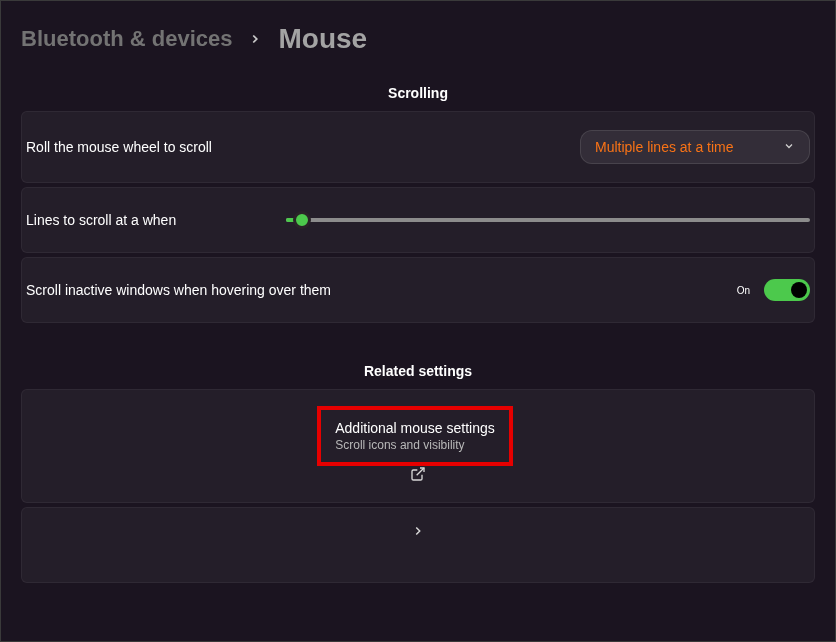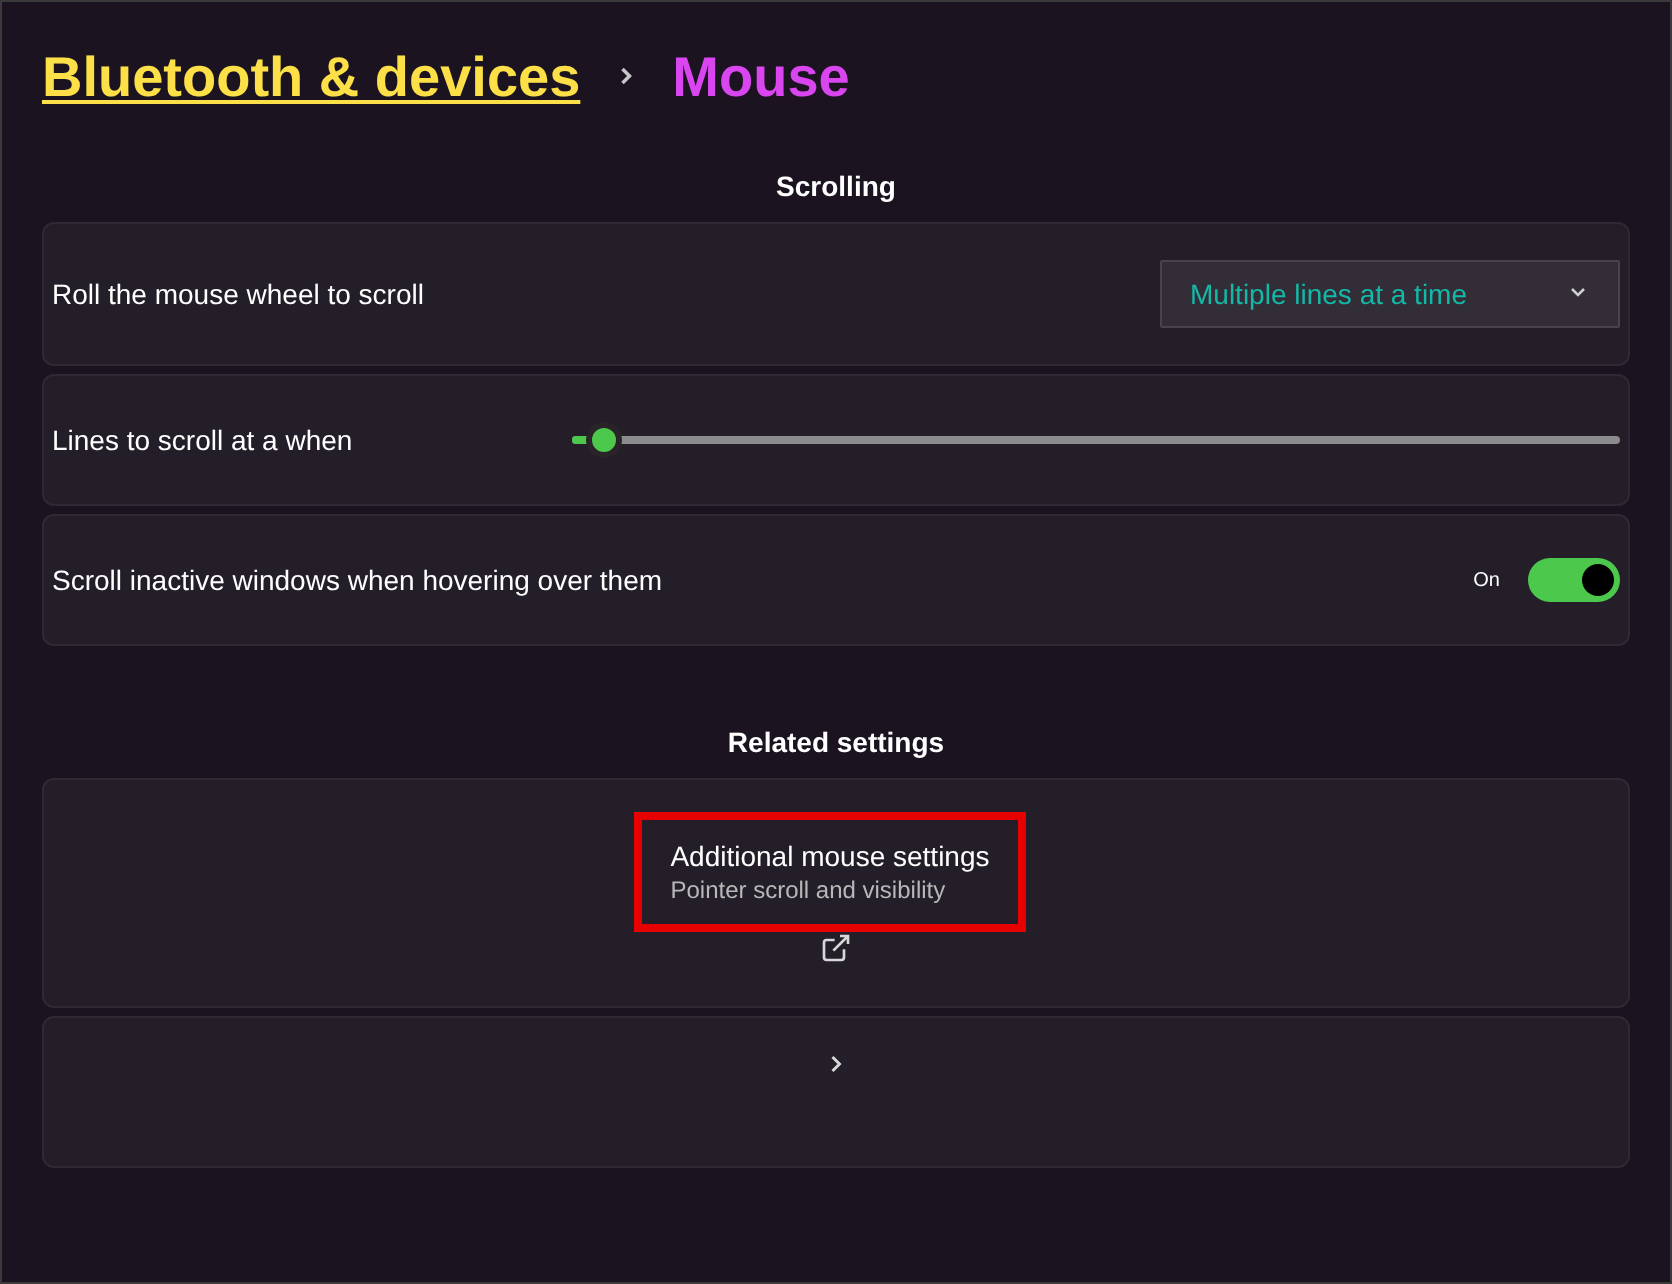--- a/index.html
+++ b/index.html
@@ -13,33 +13,32 @@
     overflow: hidden;
     border: 1px solid #3a3a3a;
   }
   .breadcrumb {
     display: flex;
     align-items: center;
     gap: 16px;
     margin-bottom: 30px;
   }
   .breadcrumb-parent {
-    font-size: 28px;
+    font-size: 22px;
     font-weight: 600;
-    color: #fde047;
-    text-decoration: underline;
+    color: #737373;
   }
   .breadcrumb-sep {
     font-size: 20px;
     color: #c8c8c8;
   }
   .breadcrumb-current {
     font-size: 28px;
     font-weight: 600;
-    color: #d946ef;
+    color: #a3a3a3;
   }
   .section-header {
     font-size: 14px;
     font-weight: 600;
     color: #ffffff;
     margin-bottom: 10px;
     text-align: center;
   }
   .card {
     background: rgba(255,255,255,0.045);
@@ -52,27 +51,27 @@
     justify-content: space-between;
     min-height: 66px;
   }
   .card-label {
     font-size: 14px;
     color: #ffffff;
   }
   .dropdown {
     background: rgba(255,255,255,0.07);
     border: 1px solid rgba(255,255,255,0.1);
-    border-radius: 1px;
+    border-radius: 12px;
     padding: 8px 14px;
     display: flex;
     align-items: center;
     gap: 35px;
     font-size: 14px;
-    color: #14b8a6;
+    color: #f97316;
     min-width: 230px;
     justify-content: space-between;
   }
   .chevron-down { color: #d0d0d0; }
 
   .slider-wrap {
     flex: 1;
     display: flex;
     align-items: center;
     margin-left: 110px;
@@ -199,21 +198,21 @@
 </div>
 
 <div class="section-gap"></div>
 
 <div class="section-header">Related settings</div>
 
 <div class="link-card">
   <div class="highlight-box">
     <div class="link-texts">
       <span class="link-title">Additional mouse settings</span>
-      <span class="link-sub">Pointer scroll and visibility</span>
+      <span class="link-sub">Scroll icons and visibility</span>
     </div>
   </div>
   <span class="link-icon">
     <svg width="16" height="16" viewBox="0 0 24 24" fill="none" stroke="currentColor" stroke-width="2">
         <path d="M18 13v6a2 2 0 0 1-2 2H5a2 2 0 0 1-2-2V8a2 2 0 0 1 2-2h6"></path>
         <polyline points="15 3 21 3 21 9"></polyline>
         <line x1="10" y1="14" x2="21" y2="3"></line>
       </svg>
   </span>
 </div>

